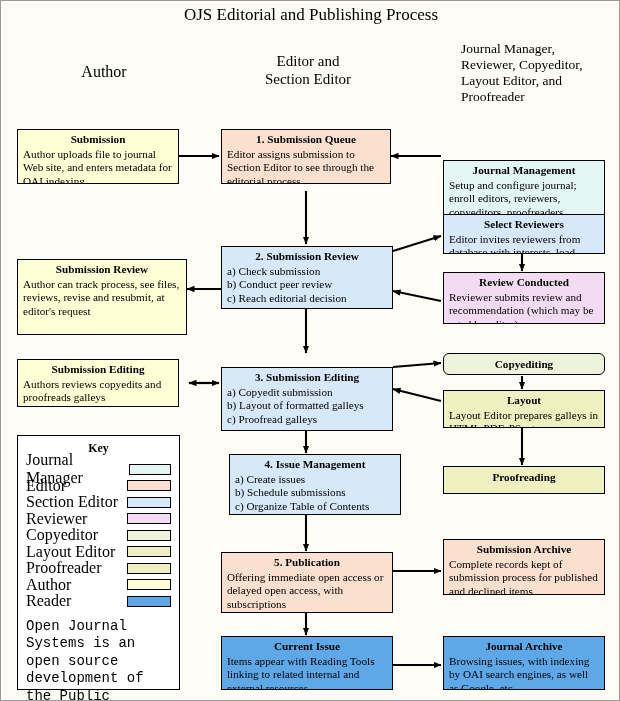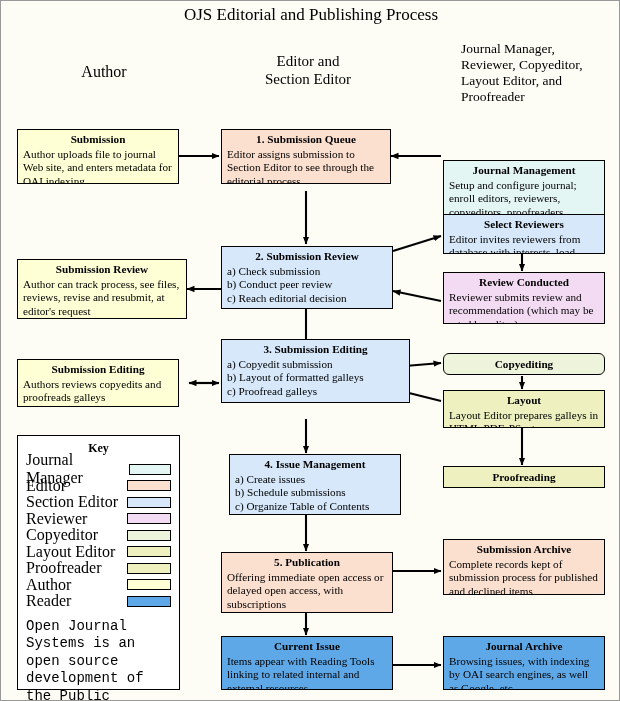--- a/index.html
+++ b/index.html
@@ -197,21 +197,21 @@
   <div class="box c-manager" style="left:442px; top:128px; width:162px; height:58px;margin-top:31px;">
     <span class="bt">Journal Management</span>
     <span class="bb">Setup and configure journal; enroll editors, reviewers, copyeditors, proofreaders.</span>
   </div>
 
   <div class="box c-section" style="left:442px; top:213px; width:162px; height:40px;">
     <span class="bt">Select Reviewers</span>
     <span class="bb">Editor invites reviewers from database with interests, load</span>
   </div>
 
-  <div class="box c-author" style="left:16px; top:258px; width:170px; height:60px;">
+  <div class="box c-author" style="left:16px; top:258px; width:170px; height:76px;">
     <span class="bt">Submission Review</span>
     <span class="bb">Author can track process, see files, reviews, revise and resubmit, at editor's request</span>
   </div>
 
   <div class="box c-section" style="left:220px; top:245px; width:172px; height:63px;">
     <span class="bt">2. Submission Review</span>
     <span class="bb" style="white-space:pre-line;">a) Check submission
 b) Conduct peer review
 c) Reach editorial decision</span>
   </div>
@@ -223,33 +223,33 @@
 
   <div class="box c-copy center" style="left:442px; top:352px; width:162px; height:22px; padding-top:4px;">
     <span class="bt">Copyediting</span>
   </div>
 
   <div class="box c-author" style="left:16px; top:358px; width:162px; height:48px;">
     <span class="bt">Submission Editing</span>
     <span class="bb">Authors reviews copyedits and proofreads galleys</span>
   </div>
 
-  <div class="box c-section" style="left:220px; top:338px; width:189px; height:64px;">
+  <div class="box c-section" style="left:220px; top:366px; width:172px; height:64px;">
     <span class="bt">3. Submission Editing</span>
     <span class="bb" style="white-space:pre-line;">a) Copyedit submission
 b) Layout of formatted galleys
 c) Proofread galleys</span>
   </div>
 
   <div class="box c-layout" style="left:442px; top:389px; width:162px; height:38px;">
     <span class="bt">Layout</span>
     <span class="bb">Layout Editor prepares galleys in HTML.PDF. PS. etc.</span>
   </div>
 
-  <div class="box c-proof center" style="left:442px; top:465px; width:162px; height:22px; padding-top:4px;">
+  <div class="box c-proof center" style="left:442px; top:465px; width:162px; height:28px; padding-top:4px;">
     <span class="bt">Proofreading</span>
   </div>
 
   <div class="box c-section" style="left:228px; top:453px; width:172px; height:61px;">
     <span class="bt">4. Issue Management</span>
     <span class="bb" style="white-space:pre-line;">a) Create issues
 b) Schedule submissions
 c) Organize Table of Contents</span>
   </div>
 

